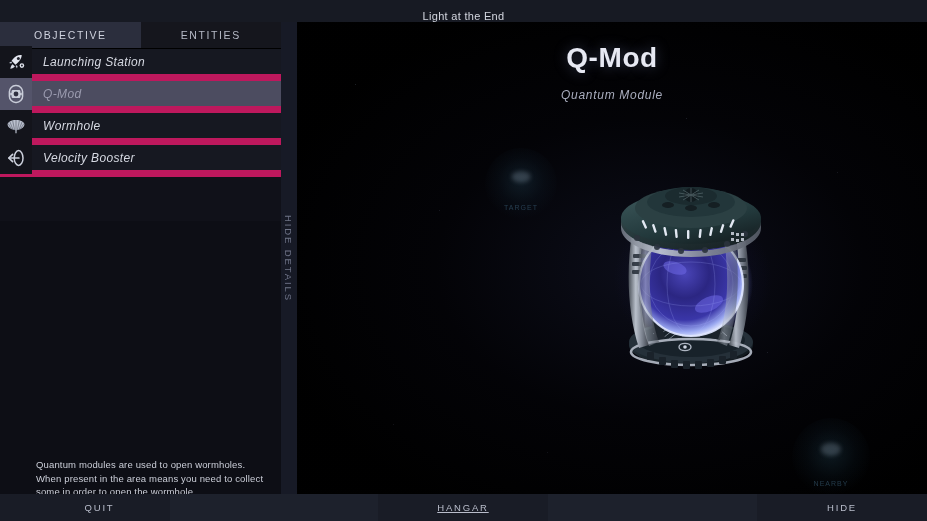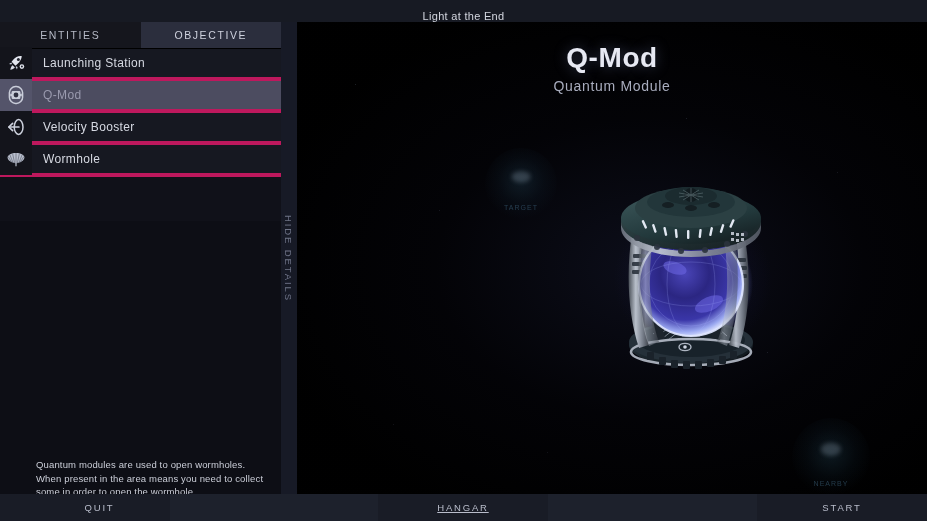--- a/index.html
+++ b/index.html
@@ -42,22 +42,23 @@
   .tab.active{ background:#2b2e3d; color:#cfd2de; }
   .tab.inactive{ background:#15161d; color:#b6bac6; }
 
   
   .itemlist{
     position:absolute; left:0; top:27px; width:281px;
   }
   .item{
     position:relative; height:32px; display:flex; align-items:center;
     background:#161821;
-    border-bottom:4px solid #be185d;
+    border-bottom:7px solid #be185d;
     cursor:pointer;
+    font-style:italic;
   }
   .item.selected{ background:#4c4c60; }
   .item .ico{
     width:32px; height:32px; flex:0 0 32px;
     display:flex; align-items:center; justify-content:center;
     background:#13141b;
   }
   .item.selected .ico{ background:#54546a; }
   .item .ico svg{ display:block; }
   .item .lbl{
@@ -117,21 +118,21 @@
 
   
   .hdr{
     position:absolute; left:0; right:0; top:20px; text-align:center; z-index:6;
   }
   .hdr .h1{
     font-size:28px; font-weight:bold; letter-spacing:.6px; color:#e7e9f3;
     text-shadow:0 0 14px rgba(150,165,220,.35);
   }
   .hdr .h2{
-    margin-top:4px; font-size:14px; letter-spacing:.7px; color:#a9adbe;
+    margin-top:14px; font-size:12px; letter-spacing:.7px; color:#a9adbe;font-style:italic;
   }
 
   
   .device{
     position:absolute; left:316px; top:140px; width:160px; height:225px; z-index:5;
   }
   .device .glowbed{
     position:absolute; left:-34%; top:-16%; width:168%; height:132%;
     background:radial-gradient(ellipse 40% 34% at 50% 52%, rgba(70,70,190,.26) 0%, rgba(28,28,90,.12) 48%, rgba(0,0,0,0) 74%);
   }
@@ -160,25 +161,25 @@
 
 <div id="app">
 
   <div class="titlebar">
     <div class="txt">Light at the End</div>
   </div>
 
   <div class="leftcol">
 
     <div class="tabs">
+      <div class="tab active">
+        <span>OBJECTIVE</span>
+      </div>
       <div class="tab inactive">
         <span>ENTITIES</span>
-      </div>
-      <div class="tab active">
-        <span>OBJECTIVE</span>
       </div>
     </div>
 
     <div class="itemlist">
 
       <div class="item">
         <span class="ico">
           <svg width="22" height="22" viewBox="0 0 22 22">
             <path d="M16.8 4.2c-3.4-.5-6.4 1-8.6 3.6l-1.6 2 3.9 3.9 1.9-1.7c2.7-2.3 4.1-5.2 4.4-7.8z" fill="#e3e6ef"></path>
             <circle cx="13.4" cy="7.6" r="1.5" fill="#22242e"></circle>
@@ -200,39 +201,39 @@
             <rect x="5.2" y="9.7" width="2.2" height="2.6" fill="#c9cdd9"></rect>
             <rect x="14.6" y="9.7" width="2.2" height="2.6" fill="#c9cdd9"></rect>
           </svg>
         </span>
         <span class="lbl">Q-Mod</span>
       </div>
 
       <div class="item">
         <span class="ico">
           <svg width="22" height="22" viewBox="0 0 22 22">
-            <ellipse cx="13.6" cy="11" rx="4.4" ry="7.4" fill="none" stroke="#cdd1dd" stroke-width="1.5"></ellipse>
-            <path d="M13.9 11H4.2" stroke="#cdd1dd" stroke-width="1.7" stroke-linecap="round"></path>
-            <path d="M7.6 7.4 3.8 11l3.8 3.6" fill="none" stroke="#cdd1dd" stroke-width="1.7" stroke-linecap="round" stroke-linejoin="round"></path>
-          </svg>
-        </span>
-        <span class="lbl">Velocity Booster</span>
-      </div>
-
-      <div class="item">
-        <span class="ico">
-          <svg width="22" height="22" viewBox="0 0 22 22">
             <path d="M2.6 9.6c0-2.5 3.8-4.5 8.4-4.5s8.4 2 8.4 4.5c0 2.6-3.8 5.6-8.4 5.6S2.6 12.2 2.6 9.6z" fill="#b9bfcd"></path>
             <g stroke="#4a4f5e" stroke-width=".55">
               <path d="M11 5.1v10.1M7.6 5.5 9.6 15M4.9 6.8l3.1 7.9M3.2 8.6l3.6 5.9M14.4 5.5 12.4 15M17.1 6.8l-3.1 7.9M18.8 8.6l-3.6 5.9"></path>
             </g>
             <path d="M10.4 14.9h1.2v3.3h-1.2z" fill="#b9bfcd"></path>
           </svg>
         </span>
         <span class="lbl">Wormhole</span>
+      </div>
+
+      <div class="item">
+        <span class="ico">
+          <svg width="22" height="22" viewBox="0 0 22 22">
+            <ellipse cx="13.6" cy="11" rx="4.4" ry="7.4" fill="none" stroke="#cdd1dd" stroke-width="1.5"></ellipse>
+            <path d="M13.9 11H4.2" stroke="#cdd1dd" stroke-width="1.7" stroke-linecap="round"></path>
+            <path d="M7.6 7.4 3.8 11l3.8 3.6" fill="none" stroke="#cdd1dd" stroke-width="1.7" stroke-linecap="round" stroke-linejoin="round"></path>
+          </svg>
+        </span>
+        <span class="lbl">Velocity Booster</span>
       </div>
 
     </div>
 
     <div class="descpane">
       <div class="desc">Quantum modules are used to open wormholes. When present in the area means you need to collect some in order to open the wormhole.</div>
     </div>
   </div>
 
   <div class="rail">
@@ -430,17 +431,17 @@
     <div class="abtn s1 gap">
       <span></span>
     </div>
     <div class="abtn s2">
       <span>HANGAR</span>
     </div>
     <div class="abtn s3 gap">
       <span></span>
     </div>
     <div class="abtn s4">
-      <span>START</span>
+      <span>HIDE</span>
     </div>
   </div>
 
 </div>
 
 </body></html>

